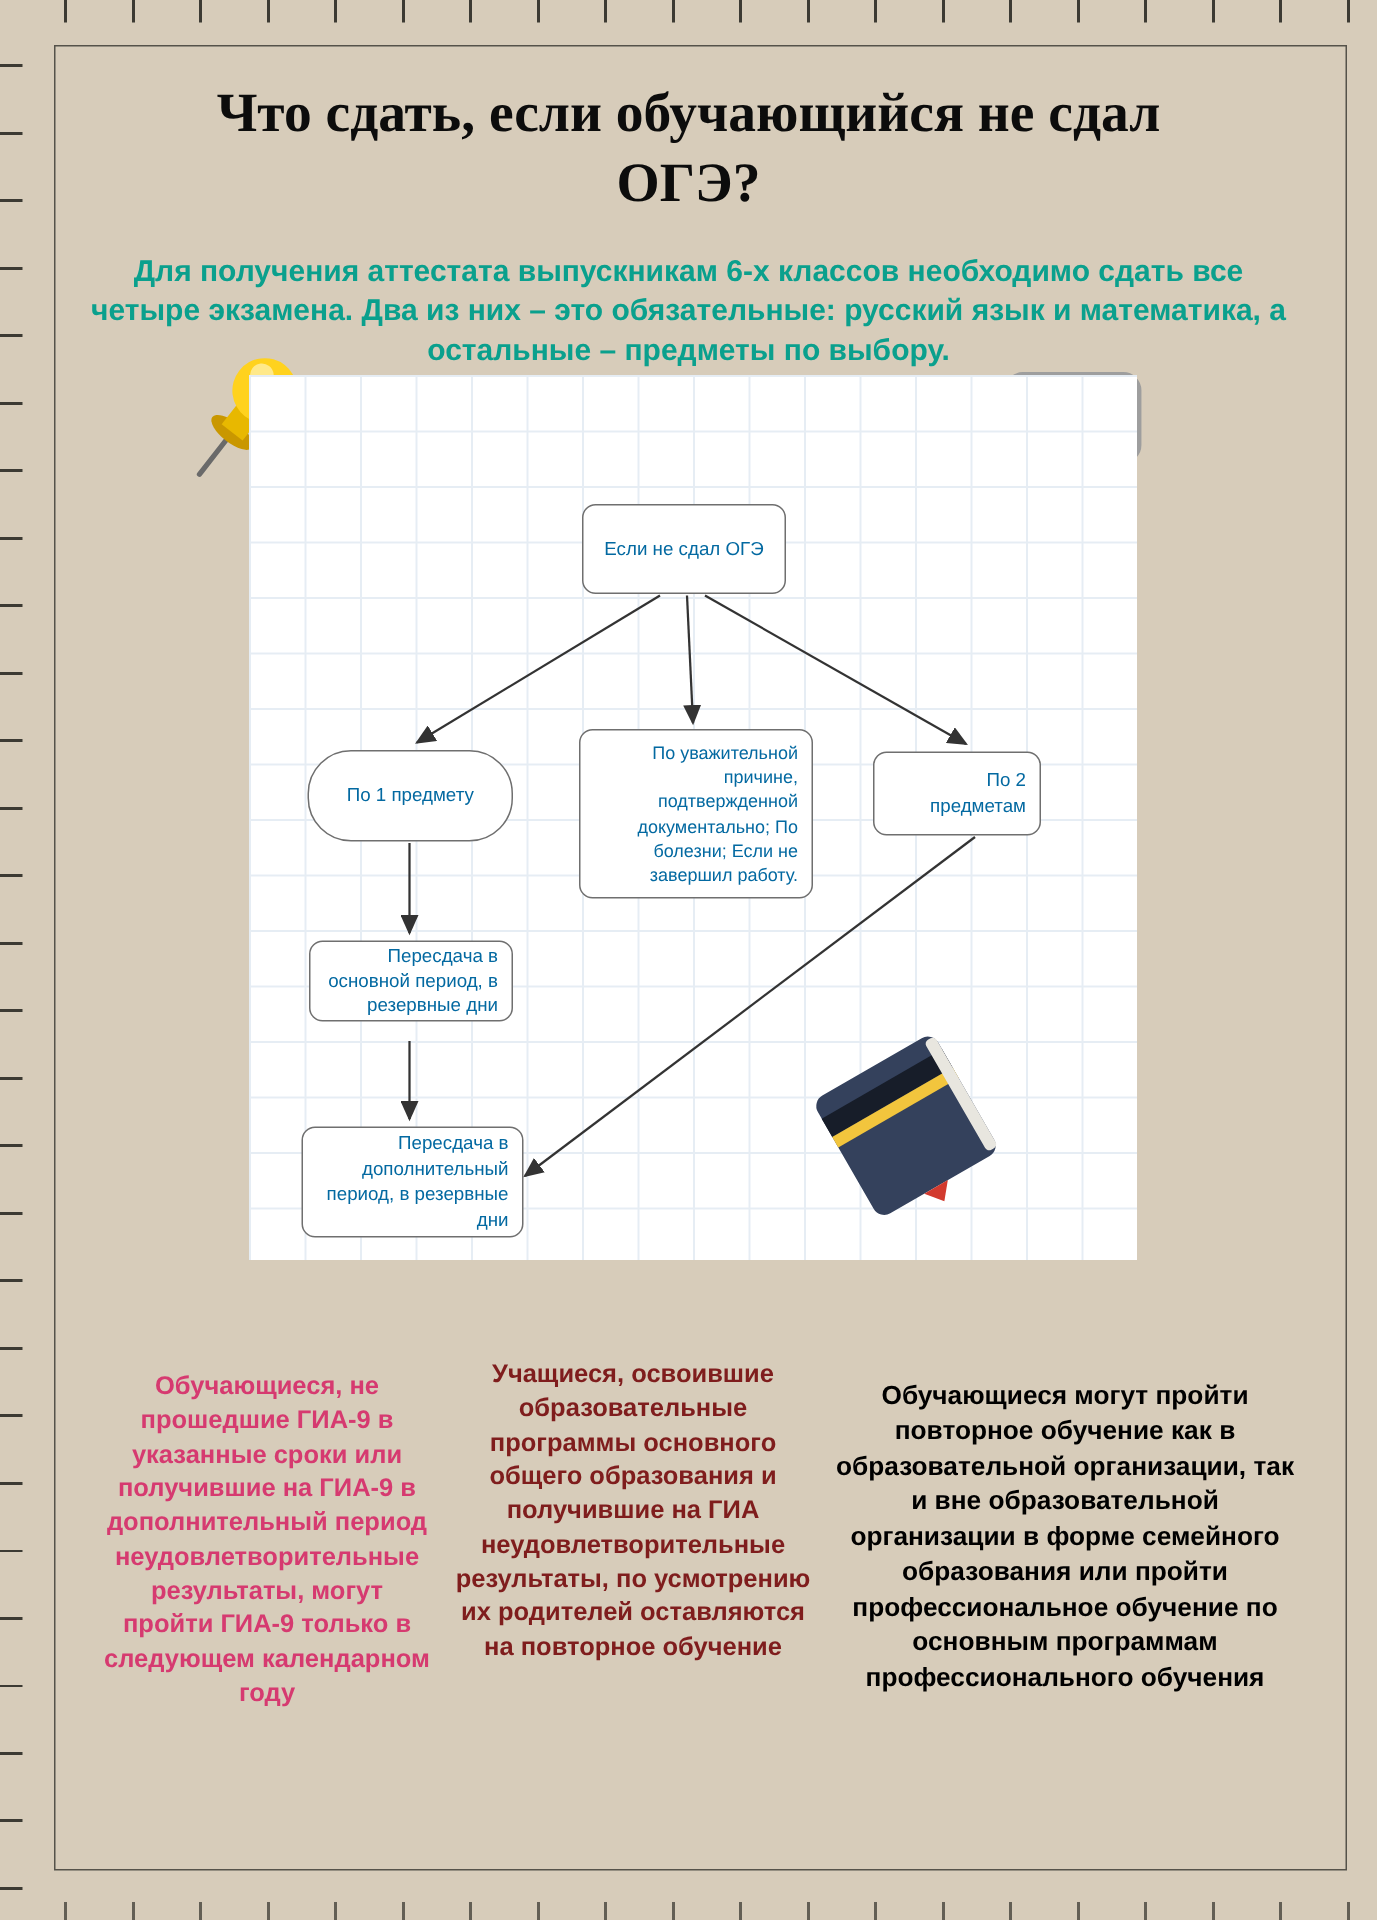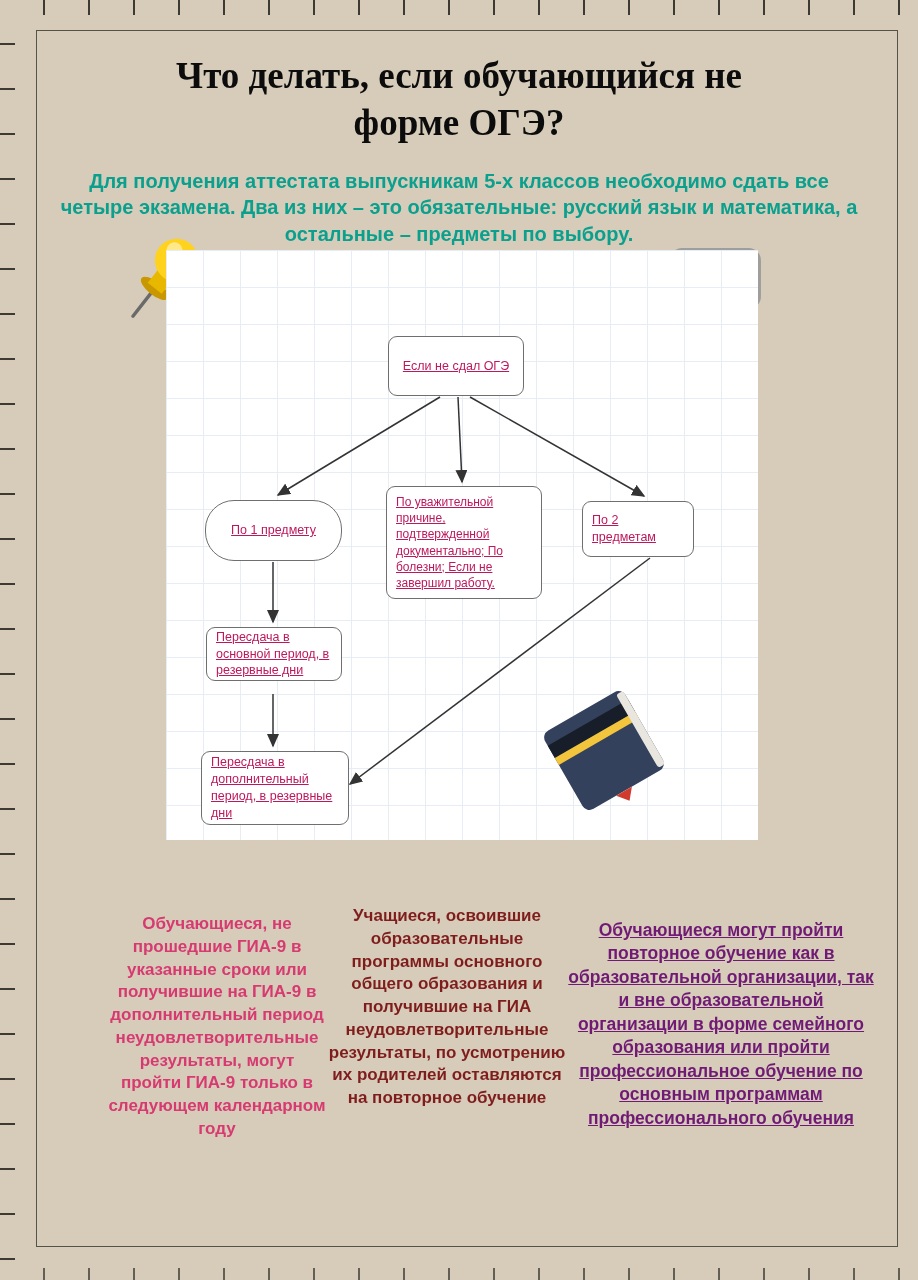--- a/index.html
+++ b/index.html
@@ -62,65 +62,64 @@
     background-size: 37px 37px;
   }
   .flow-arrows { position: absolute; left: 0; top: 0; width: 592px; height: 590px; }
 
   .fc-box {
     position: absolute;
     background: #fff;
     border: 1.6px solid #6f6f6f;
     border-radius: 9px;
     display: flex; align-items: center; justify-content: center;
-    text-align: left;
+    text-align: right;
     font-size: 12.5px; line-height: 1.35;
-    color: #be185d;
+    color: #0369a1;
     padding: 6px 9px;
-    text-decoration: underline;
   }
   .fc-root    { left: 222px; top:  86px; width: 136px; height: 60px; }
   .fc-one     { left:  39px; top: 250px; width: 137px; height: 61px; border-radius: 29px; }
   .fc-reason  { left: 220px; top: 236px; width: 156px; height: 113px; font-size: 12px; }
   .fc-two     { left: 416px; top: 251px; width: 112px; height: 56px; }
   .fc-main    { left:  40px; top: 377px; width: 136px; height: 54px; }
   .fc-add     { left:  35px; top: 501px; width: 148px; height: 74px; }
 
   
   .icon-pushpin { position: absolute; left: 103px; top: 220px; width: 118px; height: 118px; }
   .icon-people  { position: absolute; left: 612px; top: 243px; width: 152px; height: 152px; }
   .icon-book    { position: absolute; left: 533px; top: 678px; width: 142px; height: 146px; }
 
   
   .columns {
     position: absolute; top: 905px; left: 58px; right: 44px;
-    display: flex; justify-content: flex-end;
+    display: flex; justify-content: center; gap: 14px;
   }
   .col {
     text-align: center;
     font-weight: 700;
     font-size: 17px;
     line-height: 1.34;
   }
   .col-pink   { width: 218px; margin-top: 8px;  color: #d63a70; }
   .col-purple { width: 242px; margin-top: 0;    color: #7f1d1d; }
-  .col-green  { width: 306px; margin-top: 14px; color: #701a75; font-size: 17.5px; text-decoration: underline; }
+  .col-green  { width: 306px; margin-top: 14px; color: #000000; font-size: 17.5px; }
 </style>
 </head>
 <body>
 
 <div class="poster">
 
   <div class="ticks-top"></div>
   <div class="ticks-left"></div>
   <div class="ticks-bottom"></div>
   <div class="frame"></div>
 
-  <div class="title">Что делать, если обучающийся не форме ОГЭ?</div>
-  <div class="intro">Для получения аттестата выпускникам 5-х классов необходимо сдать все четыре экзамена.  Два из них – это обязательные: русский язык и математика, а остальные – предметы по выбору.</div>
+  <div class="title">Что сдать, если обучающийся не сдал ОГЭ?</div>
+  <div class="intro">Для получения аттестата выпускникам 6-х классов необходимо сдать все четыре экзамена.  Два из них – это обязательные: русский язык и математика, а остальные – предметы по выбору.</div>
 
   <svg class="icon-pushpin" viewBox="0 0 120 120" aria-hidden="true">
     <g transform="rotate(38 60 60)">
       <line x1="60" y1="74" x2="60" y2="108" stroke="#6a6a6a" stroke-width="3.5" stroke-linecap="round"></line>
       <ellipse cx="60" cy="72" rx="17" ry="7" fill="#c99700"></ellipse>
       <rect x="51" y="50" width="18" height="22" fill="#e8b800"></rect>
       <circle cx="60" cy="36" r="22" fill="#ffd21e"></circle>
       <circle cx="52" cy="29" r="8" fill="#ffe98a"></circle>
     </g>
   </svg>

